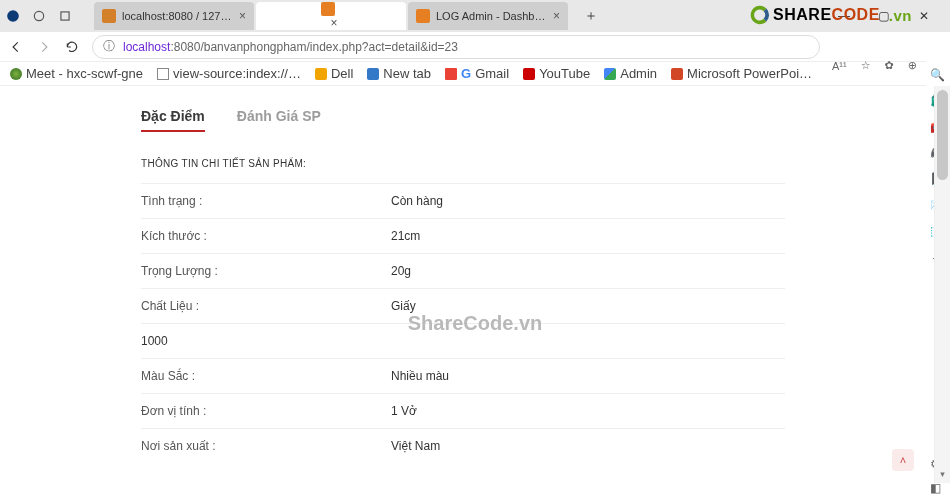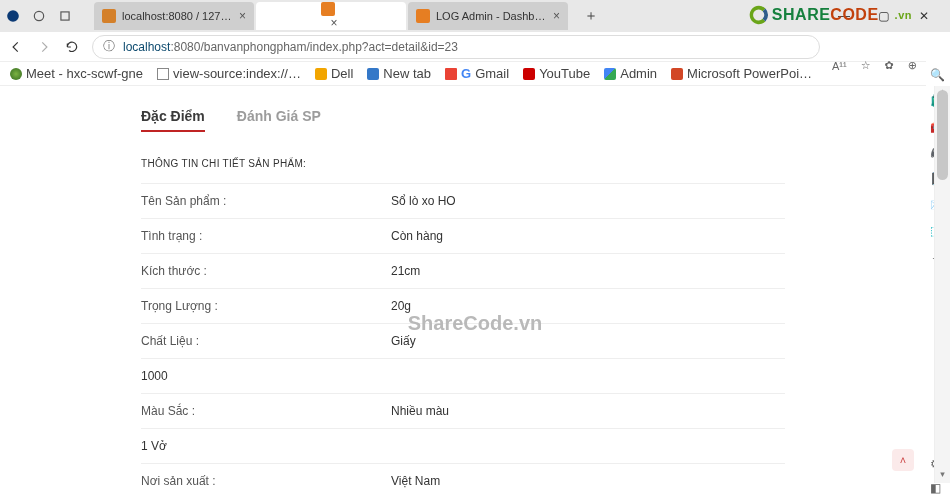--- a/index.html
+++ b/index.html
@@ -21,21 +21,21 @@
 .tab .lbl { white-space: nowrap; overflow: hidden; text-overflow: ellipsis; flex: 1; }
 .tab .close { color: #555; margin-left: 6px; font-size: 12px; }
 .newtab { width: 26px; height: 26px; display: inline-flex; align-items: center; justify-content: center; color: #444; font-size: 14px; }
 
 
 .addrbar { height: 30px; display: flex; align-items: center; padding: 0 8px; gap: 12px; border-bottom: 1px solid #eee; }
 .nav-ico { color: #555; width: 16px; height: 16px; display: inline-flex; align-items: center; justify-content: center; }
 .nav-ico svg { width: 14px; height: 14px; }
 .urlbox { flex: 1; display: flex; align-items: center; height: 24px; border: 1px solid #ddd; border-radius: 12px; padding: 0 10px; font-size: 12px; color: #666; }
 .urlbox .info { margin-right: 8px; color: #777; }
-.urlbox .host { color: #0c4a6e; }
+.urlbox .host { color: #6d28d9; }
 .addr-right { display: flex; align-items: center; gap: 14px; color: #666; font-size: 11px; margin-top: 38px; }
 
 
 .bmbar { height: 24px; display: flex; align-items: center; padding: 0 10px; gap: 14px; font-size: 13px; color: #444; border-bottom: 1px solid #eee; }
 .bm { display: inline-flex; align-items: center; gap: 4px; }
 .bm .fi { width: 12px; height: 12px; display: inline-block; }
 
 
 .viewport { position: absolute; top: 86px; bottom: 0; left: 0; right: 24px; overflow: hidden; }
 .scrollbar-v { position: absolute; top: 86px; bottom: 20px; right: 0; width: 16px; background: #f4f4f4; border-left: 1px solid #eee; }
@@ -56,23 +56,23 @@
 .tabnav .tlink.active { color: #3b3b3b; border-bottom: 2px solid #c02424; }
 .sect-head { margin-top: 26px; font-size: 10px; letter-spacing: .3px; color: #333; }
 .spec-table { margin-top: 14px; width: 100%; font-size: 12px; color: #444; }
 .spec-row { display: flex; padding: 10px 0; border-top: 1px solid #eee; }
 .spec-row:first-child { border-top: 1px solid #eee; }
 .spec-label { width: 250px; color: #555; }
 .spec-value { flex: 1; color: #333; }
 
 
 .wm-logo { position: absolute; top: 4px; right: 38px; display: flex; align-items: center; font-weight: 700; font-size: 16px; letter-spacing: .5px; }
-.wm-logo .g { color: #15803d; }
+.wm-logo .g { color: #000000; }
 .wm-logo .b { color: #c2410c; }
-.wm-logo .vn { color: #6aa519; font-size: 11px; margin-left: 16px; text-align: right; }
+.wm-logo .vn { color: #6aa519; font-size: 15px; margin-left: 9px; text-align: right; }
 .wm-center { position: absolute; left: 50%; top: 312px; transform: translateX(-50%); color: #b9b9b9; font-size: 20px; font-weight: 600; font-family: Arial; }
 .scroll-top { position: absolute; right: 36px; bottom: 32px; width: 22px; height: 22px; background: #fbeaea; color: #c44; border-radius: 4px; display: flex; align-items: center; justify-content: center; font-size: 11px; }
 
 
 .fi-orange { background: #e67e22; border-radius: 2px; }
 .fi-php { background: #d4802a; border-radius: 2px; }
 .fi-blue { background: #3478c8; border-radius: 2px; }
 .fi-yellow { background: #f2a500; border-radius: 2px; }
 .fi-yt { background: #cc0000; border-radius: 2px; }
 .fi-gmap { background: linear-gradient(135deg,#4285f4 50%,#34a853 50%); border-radius: 2px; }
@@ -220,24 +220,20 @@
 
 <div class="viewport">
   <div class="page">
     <div class="tabnav">
       <span class="tlink active">Đặc Điểm</span>
       <span class="tlink">Đánh Giá SP</span>
     </div>
     <div class="sect-head">THÔNG TIN CHI TIẾT SẢN PHẨM:</div>
     <div class="spec-table" id="spec-table">
         <div class="spec-row">
-          <div class="spec-label">Tên Sản phẩm :</div>
-    <div class="spec-value">Sổ lò xo HO</div>
-        </div>
-        <div class="spec-row">
           <div class="spec-label">Tình trạng :</div>
     <div class="spec-value">Còn hàng</div>
         </div>
         <div class="spec-row">
           <div class="spec-label">Kích thước :</div>
     <div class="spec-value">21cm</div>
         </div>
         <div class="spec-row">
           <div class="spec-label">Trọng Lượng :</div>
     <div class="spec-value">20g</div>
@@ -247,20 +243,21 @@
     <div class="spec-value">Giấy</div>
         </div>
         <div class="spec-row">
     <div class="spec-value">1000</div>
         </div>
         <div class="spec-row">
           <div class="spec-label">Màu Sắc :</div>
     <div class="spec-value">Nhiều màu</div>
         </div>
         <div class="spec-row">
+          <div class="spec-label">Đơn vị tính :</div>
     <div class="spec-value">1 Vở</div>
         </div>
         <div class="spec-row">
           <div class="spec-label">Nơi sản xuất :</div>
     <div class="spec-value">Việt Nam</div>
         </div>
       </div>
 
   </div>
 </div>

